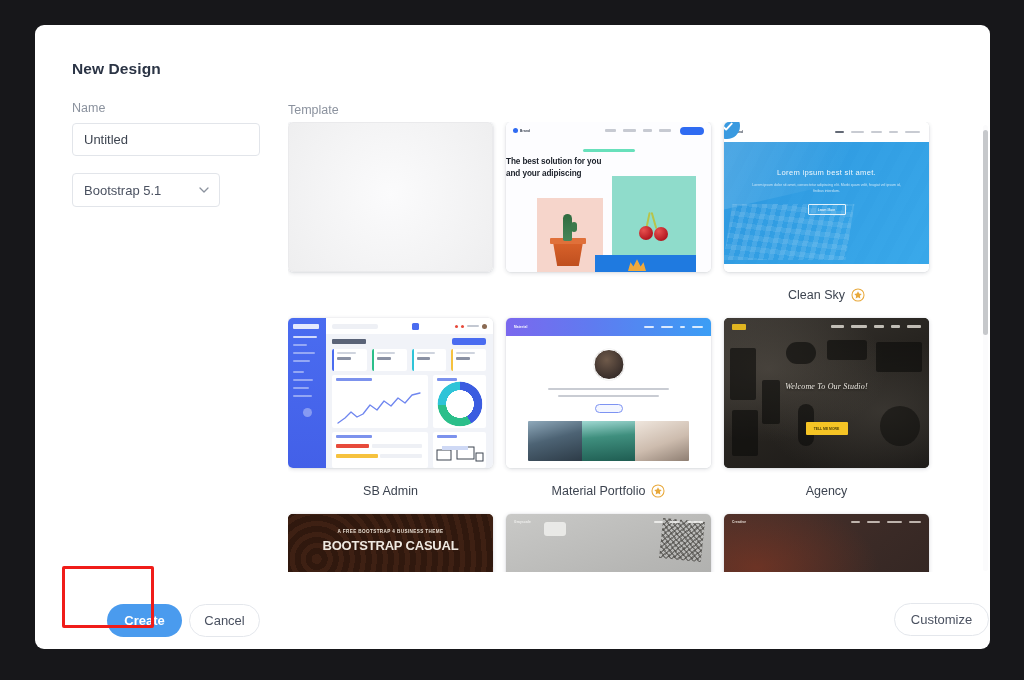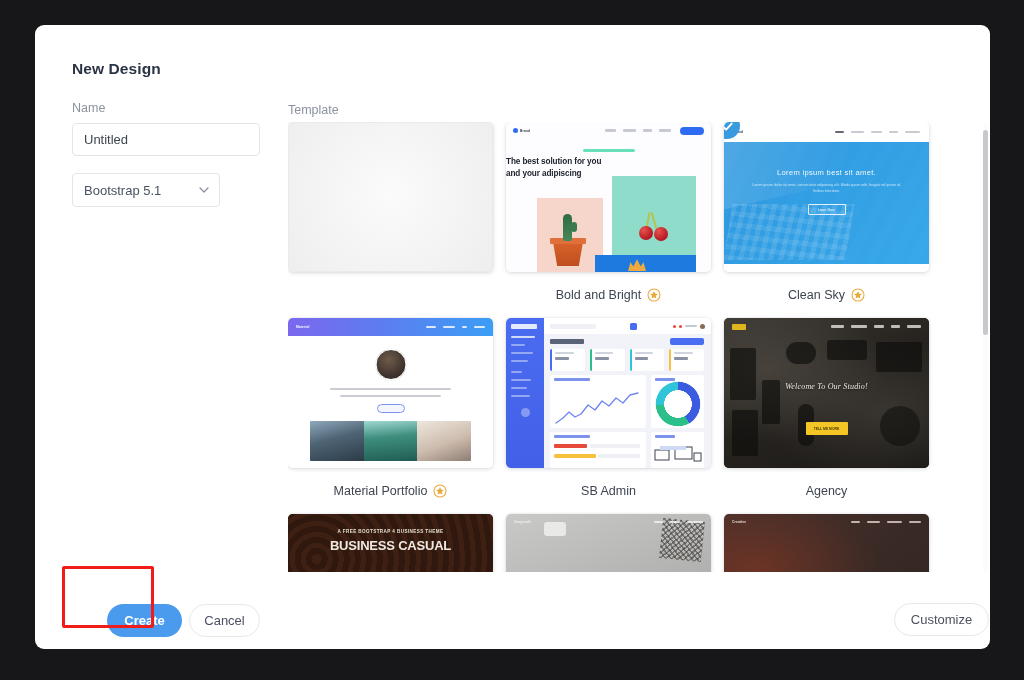--- a/index.html
+++ b/index.html
@@ -550,29 +550,20 @@
               <div class="pot"></div>
               <div class="pot-rim"></div>
               <div class="cactus"></div>
               <div class="cactus-arm"></div>
               <div class="cherry-stem"></div>
               <div class="cherry-stem2"></div>
               <div class="cherry" style="left:133px;top:104px"></div>
               <div class="cherry" style="left:148px;top:105px"></div>
             </div>
           </div>
-          <div class="tpl-caption">
-            <span>Bold and Bright</span>
-            <span class="star-badge">
-              <svg viewBox="0 0 20 20" width="14" height="14">
-                <circle cx="10" cy="10" r="8.6" fill="#fff" stroke="#e8a83a" stroke-width="1.5"></circle>
-                <path d="M10 4.6l1.66 3.37 3.72.54-2.69 2.62.63 3.71L10 13.09l-3.32 1.75.63-3.71L4.62 8.51l3.72-.54z" fill="#e8a83a"></path>
-              </svg>
-            </span>
-          </div>
         </div>
 
         <div class="tpl-cell">
           <div class="tpl-thumb">
             <div class="cs">
               <div class="cs-topbar">
                 <span class="mini-logo" style="color:#2b3445;font-size:3.2px">Brand</span>
                 <span class="mini-links">
                   <i style="width:9px;background:#3c4452;opacity:.8"></i>
                   <i style="width:13px;background:#9aa1ad"></i>
@@ -590,54 +581,20 @@
               <div class="cs-btn">Learn More</div>
             </div>
             <div class="check-badge">
               <svg viewBox="0 0 20 20" width="15" height="15">
                 <path d="M4.2 10.3 L8.2 14.1 L15.6 6.2" fill="none" stroke="#fff" stroke-width="2.6" stroke-linecap="round" stroke-linejoin="round"></path>
               </svg>
             </div>
           </div>
           <div class="tpl-caption">
             <span>Clean Sky</span>
-            <span class="star-badge">
-              <svg viewBox="0 0 20 20" width="14" height="14">
-                <circle cx="10" cy="10" r="8.6" fill="#fff" stroke="#e8a83a" stroke-width="1.5"></circle>
-                <path d="M10 4.6l1.66 3.37 3.72.54-2.69 2.62.63 3.71L10 13.09l-3.32 1.75.63-3.71L4.62 8.51l3.72-.54z" fill="#e8a83a"></path>
-              </svg>
-            </span>
-          </div>
-        </div>
-
-        <div class="tpl-cell">
-          <div class="tpl-thumb">
-            <div class="mp">
-              <div class="mp-head">
-                <span class="mini-logo" style="color:#fff;font-size:3.2px">Material</span>
-                <span class="mini-links">
-                  <i style="width:10px;background:#fff;opacity:.8"></i>
-                  <i style="width:12px;background:#fff;opacity:.8"></i>
-                  <i style="width:5px;background:#fff;opacity:.8"></i>
-                  <i style="width:11px;background:#fff;opacity:.8"></i>
-                </span>
-              </div>
-              <div class="mp-avatar"></div>
-              <div class="mp-line" style="left:42px;width:121px;top:70px"></div>
-              <div class="mp-line" style="left:52px;width:101px;top:77px"></div>
-              <div class="mp-btn"></div>
-              <div class="mp-gallery">
-                <div class="mp-g1"></div>
-                <div class="mp-g2"></div>
-                <div class="mp-g3"></div>
-              </div>
-            </div>
-          </div>
-          <div class="tpl-caption">
-            <span>Material Portfolio</span>
             <span class="star-badge">
               <svg viewBox="0 0 20 20" width="14" height="14">
                 <circle cx="10" cy="10" r="8.6" fill="#fff" stroke="#e8a83a" stroke-width="1.5"></circle>
                 <path d="M10 4.6l1.66 3.37 3.72.54-2.69 2.62.63 3.71L10 13.09l-3.32 1.75.63-3.71L4.62 8.51l3.72-.54z" fill="#e8a83a"></path>
               </svg>
             </span>
           </div>
         </div>
 
         <div class="tpl-cell">
@@ -717,20 +674,54 @@
               </div>
             </div>
           </div>
           <div class="tpl-caption">
             <span>SB Admin</span>
           </div>
         </div>
 
         <div class="tpl-cell">
           <div class="tpl-thumb">
+            <div class="mp">
+              <div class="mp-head">
+                <span class="mini-logo" style="color:#fff;font-size:3.2px">Material</span>
+                <span class="mini-links">
+                  <i style="width:10px;background:#fff;opacity:.8"></i>
+                  <i style="width:12px;background:#fff;opacity:.8"></i>
+                  <i style="width:5px;background:#fff;opacity:.8"></i>
+                  <i style="width:11px;background:#fff;opacity:.8"></i>
+                </span>
+              </div>
+              <div class="mp-avatar"></div>
+              <div class="mp-line" style="left:42px;width:121px;top:70px"></div>
+              <div class="mp-line" style="left:52px;width:101px;top:77px"></div>
+              <div class="mp-btn"></div>
+              <div class="mp-gallery">
+                <div class="mp-g1"></div>
+                <div class="mp-g2"></div>
+                <div class="mp-g3"></div>
+              </div>
+            </div>
+          </div>
+          <div class="tpl-caption">
+            <span>Material Portfolio</span>
+            <span class="star-badge">
+              <svg viewBox="0 0 20 20" width="14" height="14">
+                <circle cx="10" cy="10" r="8.6" fill="#fff" stroke="#e8a83a" stroke-width="1.5"></circle>
+                <path d="M10 4.6l1.66 3.37 3.72.54-2.69 2.62.63 3.71L10 13.09l-3.32 1.75.63-3.71L4.62 8.51l3.72-.54z" fill="#e8a83a"></path>
+              </svg>
+            </span>
+          </div>
+        </div>
+
+        <div class="tpl-cell">
+          <div class="tpl-thumb">
             <div class="ag">
               <div class="ag-photo">
                 <span class="ag-obj" style="left:6px;top:30px;width:26px;height:52px"></span>
                 <span class="ag-obj" style="left:38px;top:62px;width:18px;height:44px"></span>
                 <span class="ag-obj" style="left:62px;top:24px;width:30px;height:22px;border-radius:11px"></span>
                 <span class="ag-obj" style="left:103px;top:22px;width:40px;height:20px;border-radius:3px"></span>
                 <span class="ag-obj" style="left:152px;top:24px;width:46px;height:30px"></span>
                 <span class="ag-obj" style="left:156px;top:88px;width:40px;height:40px;border-radius:50%;background:rgba(10,9,8,.5)"></span>
                 <span class="ag-obj" style="left:8px;top:92px;width:26px;height:46px"></span>
                 <span class="ag-obj" style="left:74px;top:86px;width:16px;height:42px;border-radius:8px"></span>
@@ -751,21 +742,21 @@
           </div>
           <div class="tpl-caption">
             <span>Agency</span>
           </div>
         </div>
 
         <div class="tpl-cell">
           <div class="tpl-thumb">
             <div class="bc">
               <div class="bc-sub">A FREE BOOTSTRAP 4 BUSINESS THEME</div>
-              <div class="bc-head">BUSINESS CASUAL</div>
+              <div class="bc-head">BOOTSTRAP CASUAL</div>
             </div>
           </div>
 
         </div>
 
         <div class="tpl-cell">
           <div class="tpl-thumb">
             <div class="gl">
               <div class="gl-mesh"></div>
               <div class="gl-cup"></div>

